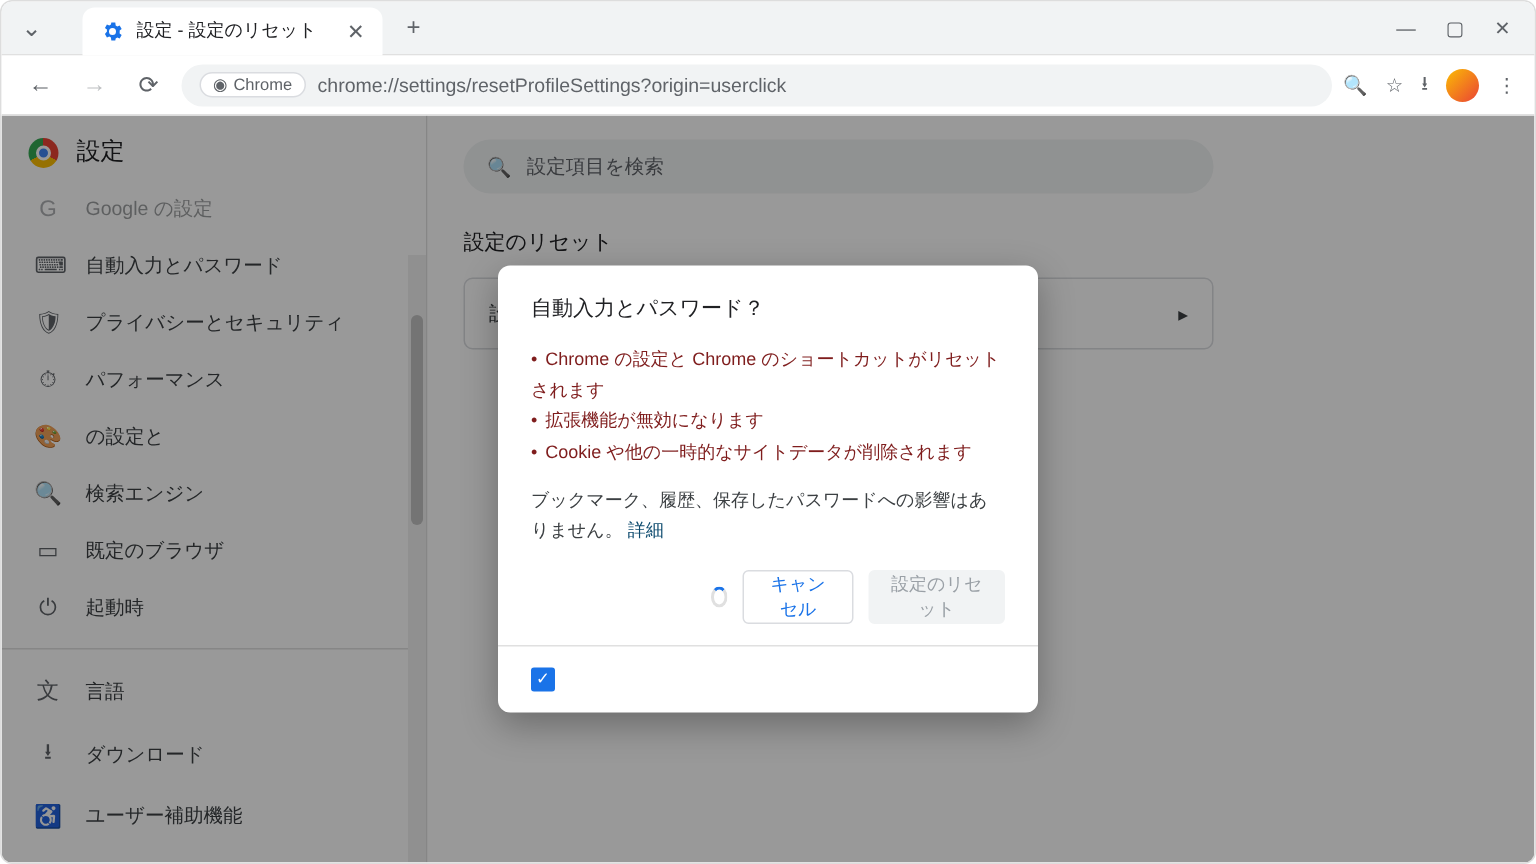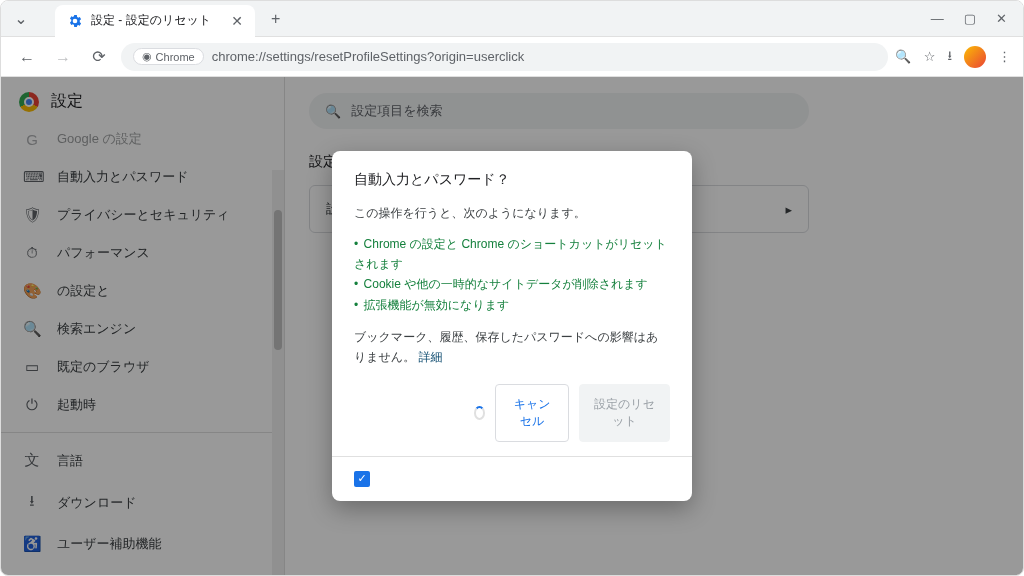--- a/index.html
+++ b/index.html
@@ -34,26 +34,26 @@
 .main{flex:1;background:#fff;padding:16px 24px;overflow:hidden}
 .search-box{width:500px;height:36px;background:#f1f3f4;border-radius:18px;display:flex;align-items:center;padding:0 16px;gap:10px;color:#5f6368;font-size:13px}
 .section-title{font-size:14px;color:#202124;margin:24px 0 14px}
 .reset-row{width:500px;border:1px solid #dadce0;border-radius:6px;padding:14px 16px;display:flex;justify-content:space-between;align-items:center;font-size:13px;color:#3c4043;cursor:pointer}
 .overlay{position:absolute;inset:0;background:rgba(0,0,0,0.4);display:flex;align-items:center;justify-content:center}
 .dialog{width:360px;background:#fff;border-radius:8px;box-shadow:0 8px 24px rgba(0,0,0,0.3);overflow:hidden}
 .dlg-body{padding:20px 22px 14px}
 .dlg-title{font-size:14px;color:#202124;margin-bottom:14px}
 .dlg-text{font-size:12px;color:#3c4043;line-height:1.7;margin-bottom:10px}
 .dlg-list{list-style:none;margin-bottom:12px}
-.dlg-list li{font-size:12px;color:#15803d;line-height:1.7}
+.dlg-list li{font-size:12px;color:#7f1d1d;line-height:1.7}
 .dlg-list li::before{content:"• ";margin-right:2px}
 .dlg-link{color:#0c4a6e;text-decoration:none}
 .dlg-actions{display:flex;justify-content:flex-end;gap:10px;margin-top:16px;align-items:center}
 .spinner{width:14px;height:14px;border:2px solid #e0e0e0;border-top-color:#1a73e8;border-radius:50%;margin-right:auto;margin-left:120px}
-.dlg-btn{padding:11px 14px;border-radius:4px;font-size:12px;cursor:pointer;border:1px solid #dadce0;background:#fff;color:#1a73e8}
+.dlg-btn{padding:0 14px;border-radius:4px;font-size:12px;cursor:pointer;border:1px solid #dadce0;background:#fff;color:#1a73e8}
 .dlg-btn.primary{background:#f1f3f4;color:#9aa0a6;border-color:#f1f3f4}
 .dlg-footer{border-top:1px solid #e0e0e0;padding:14px 22px;display:flex;align-items:flex-start;gap:10px;font-size:12px;color:#3c4043}
 .checkbox{width:16px;height:16px;background:#1a73e8;border-radius:2px;color:#fff;display:flex;align-items:center;justify-content:center;font-size:11px;flex-shrink:0}
 .scroll-track{width:12px;background:#f1f1f1;position:absolute;right:0;top:44px;bottom:0}
 .scroll-thumb{position:absolute;left:2px;right:2px;top:40px;height:140px;background:#c1c1c1;border-radius:4px}
 svg{width:16px;height:16px}
 </style>
 </head>
 <body>
 
@@ -166,25 +166,24 @@
       <div class="reset-row">
         <span>設定を元の既定値に戻す</span>
         <span>▸</span>
       </div>
     </div>
 
     <div class="overlay">
       <div class="dialog">
         <div class="dlg-body">
           <div class="dlg-title">自動入力とパスワード？</div>
-          <div class="dlg-text">この操作を行うと、次のようになります。</div>
           <ul class="dlg-list">
             <li>Chrome の設定と Chrome のショートカットがリセットされます</li>
+            <li>拡張機能が無効になります</li>
             <li>Cookie や他の一時的なサイトデータが削除されます</li>
-            <li>拡張機能が無効になります</li>
           </ul>
           <div class="dlg-text">
             <span>ブックマーク、履歴、保存したパスワードへの影響はありません。</span>
             <a href="#" class="dlg-link">詳細</a>
           </div>
           <div class="dlg-actions">
             <span class="spinner"></span>
             <button class="dlg-btn">キャンセル</button>
             <button class="dlg-btn primary">設定のリセット</button>
           </div>

